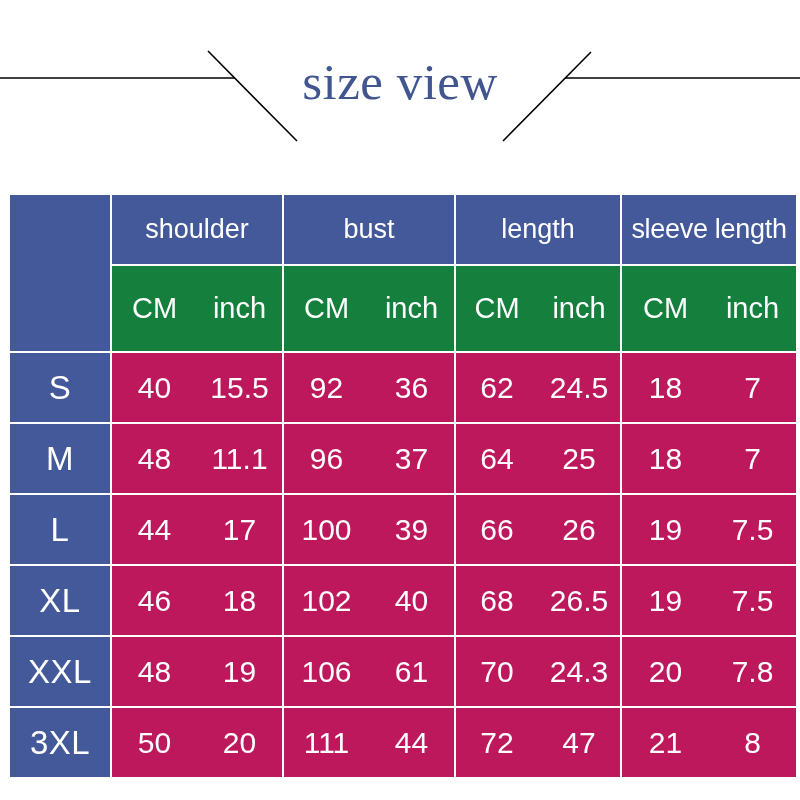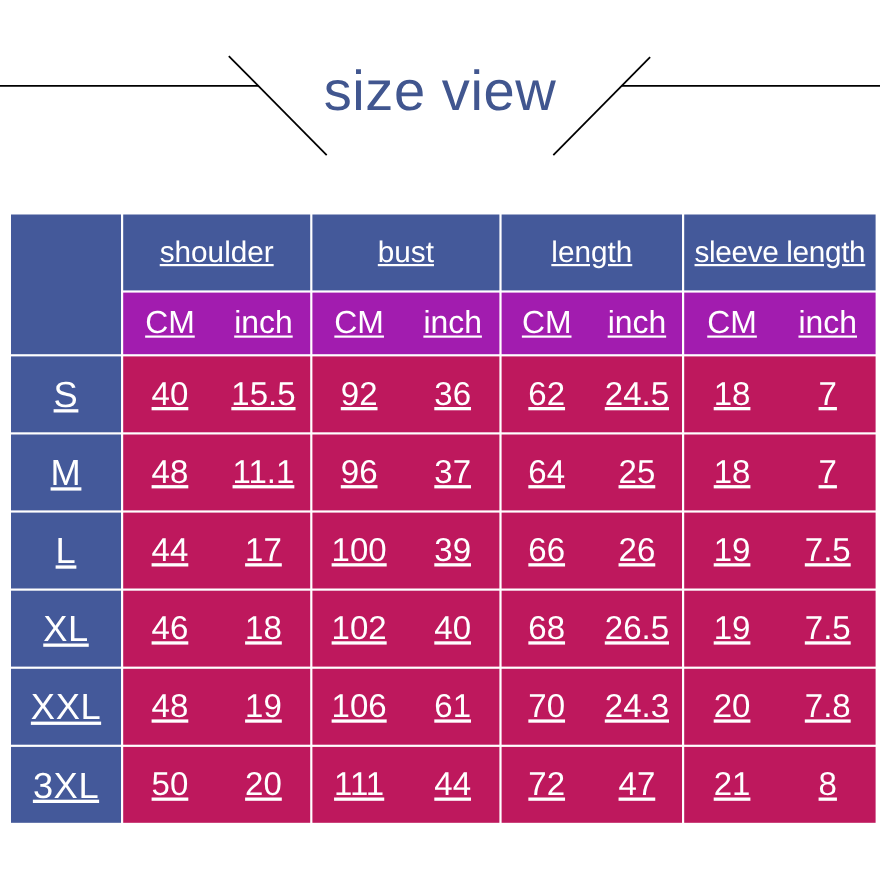--- a/index.html
+++ b/index.html
@@ -29,21 +29,21 @@
     top: 0;
     width: 800px;
     height: 180px;
   }
   #page-title {
     position: absolute;
     left: 0;
     top: 57px;
     width: 800px;
     text-align: center;
-    font-family: Liberation Sans, sans-serif;
+    font-family: Liberation Serif, serif;
     font-size: 51px;
     font-weight: 400;
     letter-spacing: 0.5px;
     color: #41568f;
     line-height: 1;
     white-space: nowrap;
   }
 
   
   #size-table {
@@ -55,21 +55,20 @@
     border-spacing: 2px;
     table-layout: fixed;
   }
   #size-table td, #size-table th {
     padding: 0;
     margin: 0;
     text-align: center;
     vertical-align: middle;
     color: #ffffff;
     font-weight: 400;
-    text-decoration: underline;
   }
 
   .col-size   { width: 100px; }
   .col-meas   { width: 170px; }
   .col-meas-3 { width: 164px; }
   .col-meas-4 { width: 174px; }
 
   
   .corner-cell {
     background: #44599a;
@@ -89,22 +88,22 @@
     white-space: nowrap;
     overflow: visible;
   }
   .group-head.tight {
     font-size: 27px;
     letter-spacing: -0.3px;
   }
 
   
   .unit-head {
-    background: #a21caf;
-    height: 56px;
+    background: #15803d;
+    height: 85px;
   }
   .data-cell {
     background: #be185d;
     height: 69px;
   }
 
   .pair {
     display: flex;
     align-items: center;
     justify-content: space-around;

